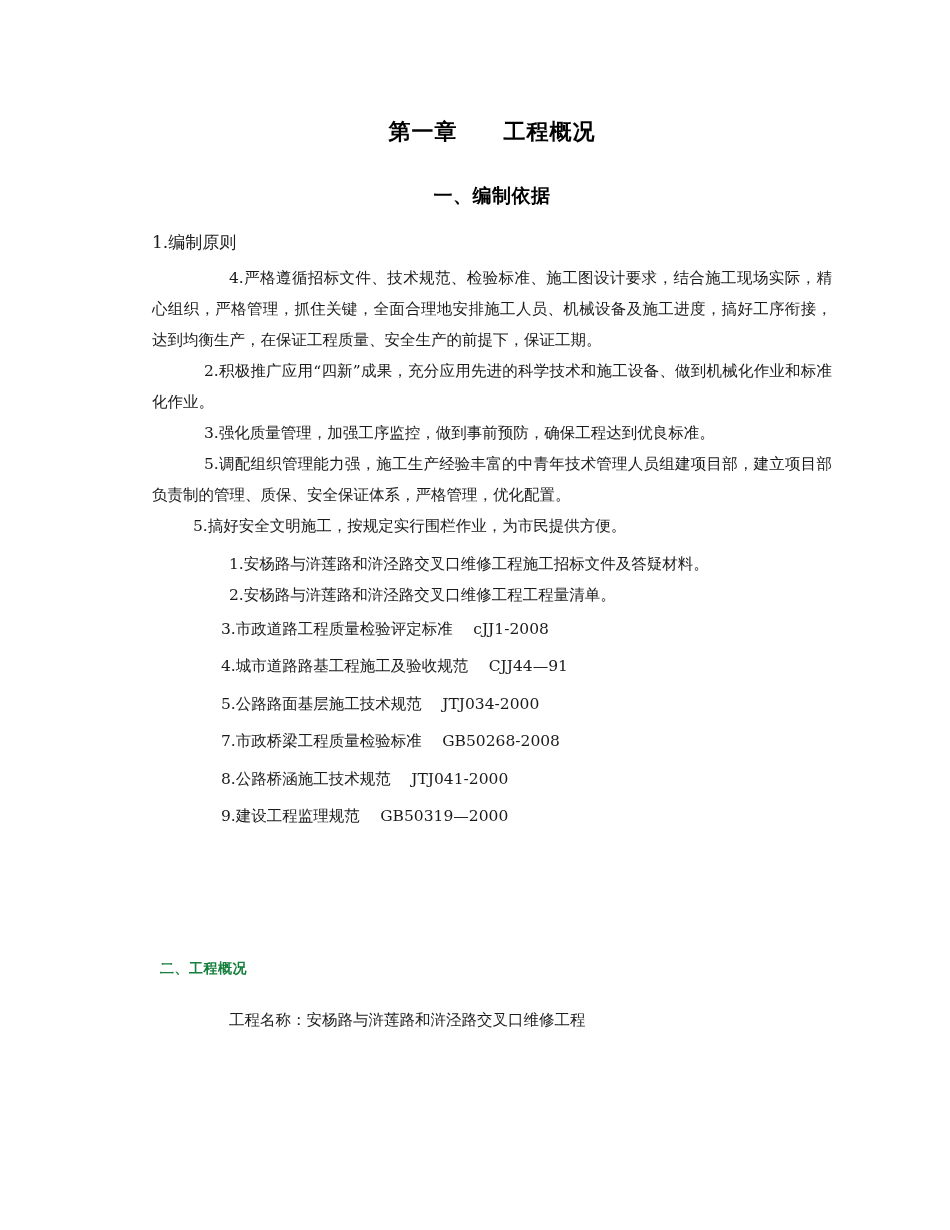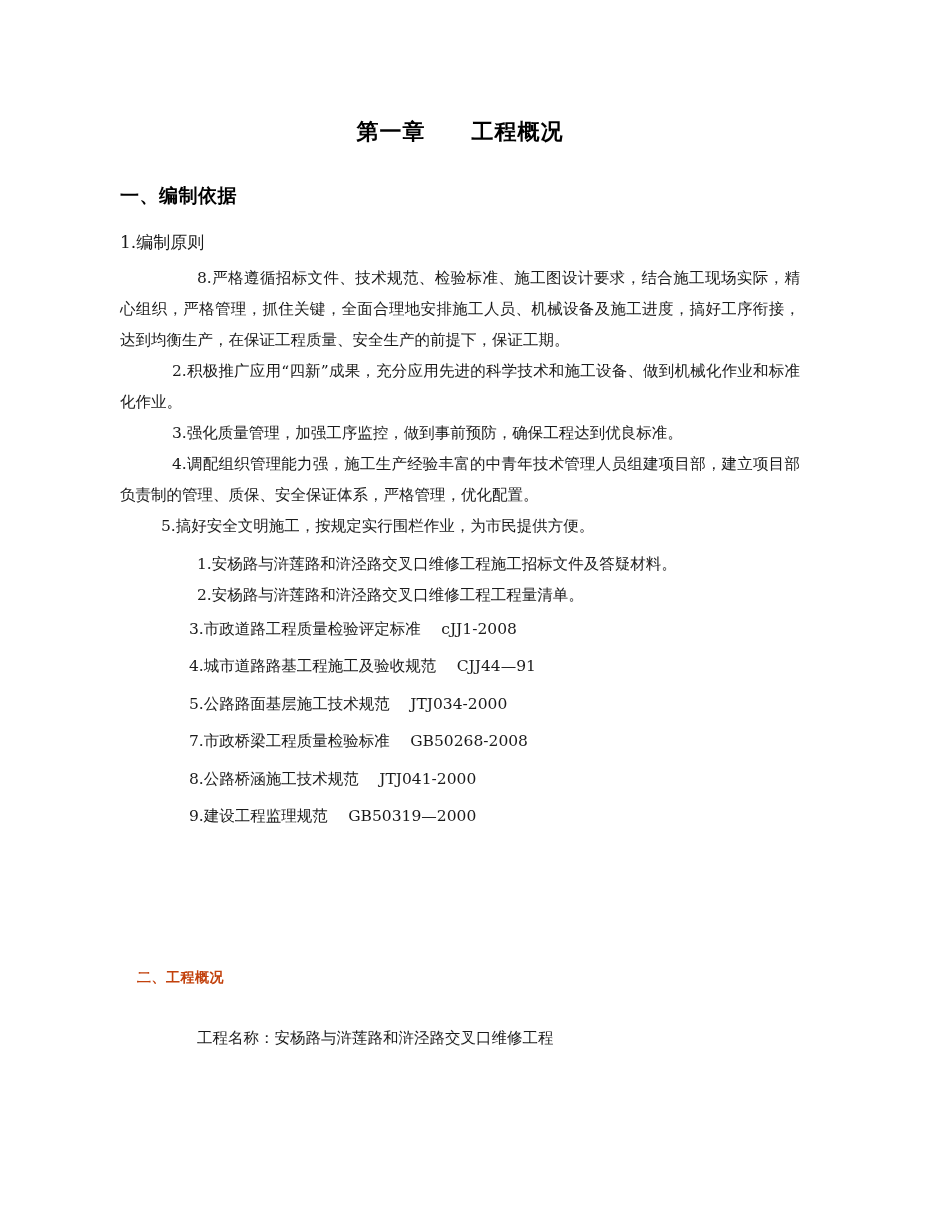--- a/index.html
+++ b/index.html
@@ -15,21 +15,21 @@
     background: #ffffff;
     margin: 0 auto;
     overflow: hidden;
     font-family: "DejaVu Serif", "Liberation Serif", serif;
     color: #1a1a1a;
     -webkit-font-smoothing: antialiased;
   }
 
   .content {
     position: absolute;
-    left: 120px;
+    left: 152px;
     top: 0;
     width: 680px;
   }
 
   
   .chapter-title {
     text-align: center;
     font-family: "DejaVu Sans", "Liberation Sans", sans-serif;
     font-weight: bold;
     font-size: 22px;
@@ -44,30 +44,31 @@
   
   .section-heading {
     font-family: "DejaVu Sans", "Liberation Sans", sans-serif;
     font-weight: bold;
     font-size: 19px;
     line-height: 1.2;
     color: #000000;
     margin: 0;
     padding-top: 39px;
     letter-spacing: 0.5px;
+    text-align: center;
   }
 
   
   .section-heading-sm {
     font-family: "DejaVu Sans", "Liberation Sans", sans-serif;
     font-weight: bold;
     font-size: 14px;
     line-height: 1.2;
-    color: #c2410c;
-    margin: 17px;
+    color: #15803d;
+    margin: 8px;
     letter-spacing: 0.5px;
   }
 
   
   .list-l1 {
     font-size: 17px;
     line-height: 1.55;
     margin: 0;
     padding-top: 22px;
     text-align: justify;
@@ -119,27 +120,27 @@
 
 <div class="page">
   <div class="content">
 
     <h1 class="chapter-title">第一章　　工程概况</h1>
 
     <h2 class="section-heading">一、编制依据</h2>
 
     <p class="list-l1">1.编制原则</p>
 
-    <p class="para deep-indent spaced">8.严格遵循招标文件、技术规范、检验标准、施工图设计要求，结合施工现场实际，精心组织，严格管理，抓住关键，全面合理地安排施工人员、机械设备及施工进度，搞好工序衔接，达到均衡生产，在保证工程质量、安全生产的前提下，保证工期。</p>
+    <p class="para deep-indent spaced">4.严格遵循招标文件、技术规范、检验标准、施工图设计要求，结合施工现场实际，精心组织，严格管理，抓住关键，全面合理地安排施工人员、机械设备及施工进度，搞好工序衔接，达到均衡生产，在保证工程质量、安全生产的前提下，保证工期。</p>
 
     <p class="para tight-indent">2.积极推广应用“四新”成果，充分应用先进的科学技术和施工设备、做到机械化作业和标准化作业。</p>
 
     <p class="para tight-indent">3.强化质量管理，加强工序监控，做到事前预防，确保工程达到优良标准。</p>
 
-    <p class="para tight-indent">4.调配组织管理能力强，施工生产经验丰富的中青年技术管理人员组建项目部，建立项目部负责制的管理、质保、安全保证体系，严格管理，优化配置。</p>
+    <p class="para tight-indent">5.调配组织管理能力强，施工生产经验丰富的中青年技术管理人员组建项目部，建立项目部负责制的管理、质保、安全保证体系，严格管理，优化配置。</p>
 
     <p class="para" style="text-indent:41px;">5.搞好安全文明施工，按规定实行围栏作业，为市民提供方便。</p>
 
 
     <p class="para deep-indent spaced">1.安杨路与浒莲路和浒泾路交叉口维修工程施工招标文件及答疑材料。</p>
 
     <p class="para deep-indent">2.安杨路与浒莲路和浒泾路交叉口维修工程工程量清单。</p>
 
     <p class="std-row">3.市政道路工程质量检验评定标准　 cJJ1-2008</p>
 

